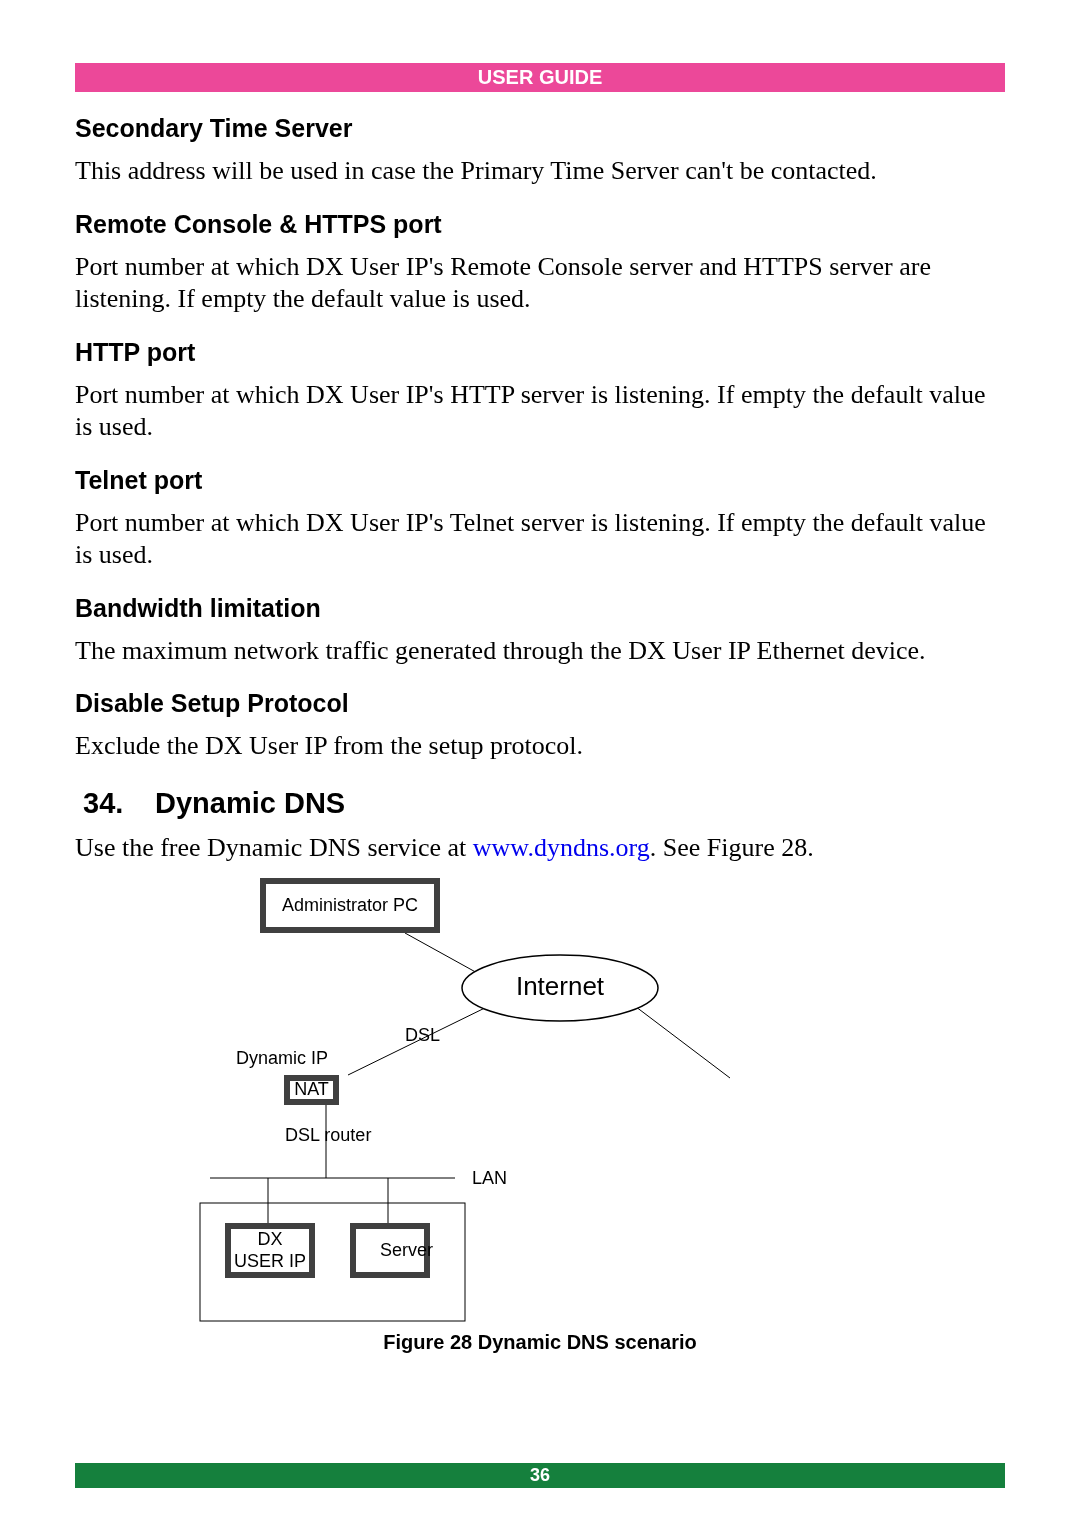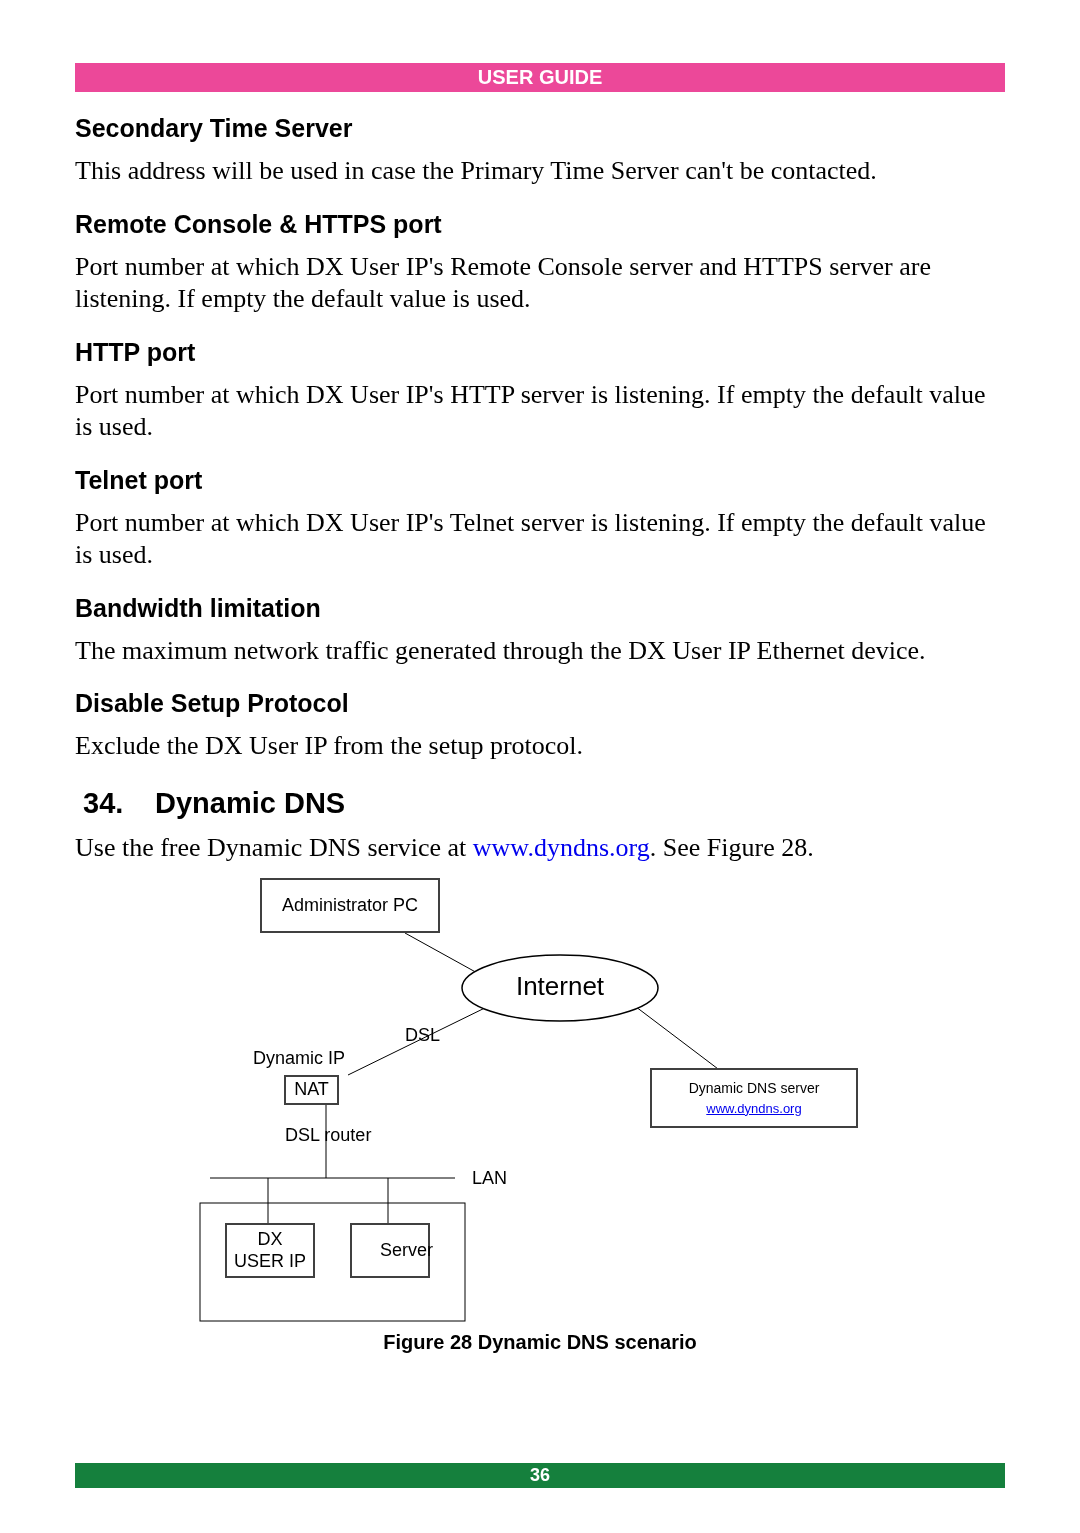--- a/index.html
+++ b/index.html
@@ -56,21 +56,21 @@
     }
     .diagram {
       position: relative;
       width: 700px;
       height: 445px;
       margin: 14px auto 8px auto;
       font-family: Arial, Helvetica, sans-serif;
     }
     .box {
       position: absolute;
-      border: 2px solid #404040;
+      border: 6px solid #404040;
       background: #fff;
       text-align: center;
       font-size: 18px;
       display: flex;
       align-items: center;
       justify-content: center;
       line-height: 1.2;
     }
     .ellipse-svg {
       position: absolute;
@@ -161,34 +161,30 @@
 
   <div class="box" style="left:70px; top:0px; width:180px; height:55px;">Administrator PC</div>
 
   <svg class="ellipse-svg" style="left:270px; top:75px;" width="200" height="70">
     <ellipse cx="100" cy="35" rx="98" ry="33" fill="#fff" stroke="#000" stroke-width="1.5"></ellipse>
   </svg>
   <div class="label" style="left:270px; top:93px; width:200px; text-align:center; font-size:26px; font-family:Arial;">Internet</div>
 
   <div class="label" style="left:215px; top:147px;">DSL</div>
 
-  <div class="label" style="left:63px; top:170px;">Dynamic IP</div>
+  <div class="label" style="left:46px; top:170px;">Dynamic IP</div>
 
   <div class="box" style="left:94px; top:197px; width:55px; height:30px;">NAT</div>
 
   <div class="label" style="left:95px; top:247px;text-align:right;">DSL router</div>
 
   <div class="label" style="left:282px; top:290px;">LAN</div>
 
   <div class="box" style="left:35px; top:345px; width:90px; height:55px; white-space:pre-line;">DX
 USER IP</div>
 
   <div class="box" style="left:160px; top:345px; width:80px; height:55px;padding-left:33px;">Server</div>
 
-  <div class="box dns-box-text" style="left:460px; top:190px; width:208px; height:60px; flex-direction:column;">
-    <span>Dynamic DNS server</span>
-    <span class="dns-link">www.dyndns.org</span>
-  </div>
 </div>
 
 <div class="caption">Figure 28 Dynamic DNS scenario</div>
 
 <div class="footer-bar">36</div>
 
 </body></html>

